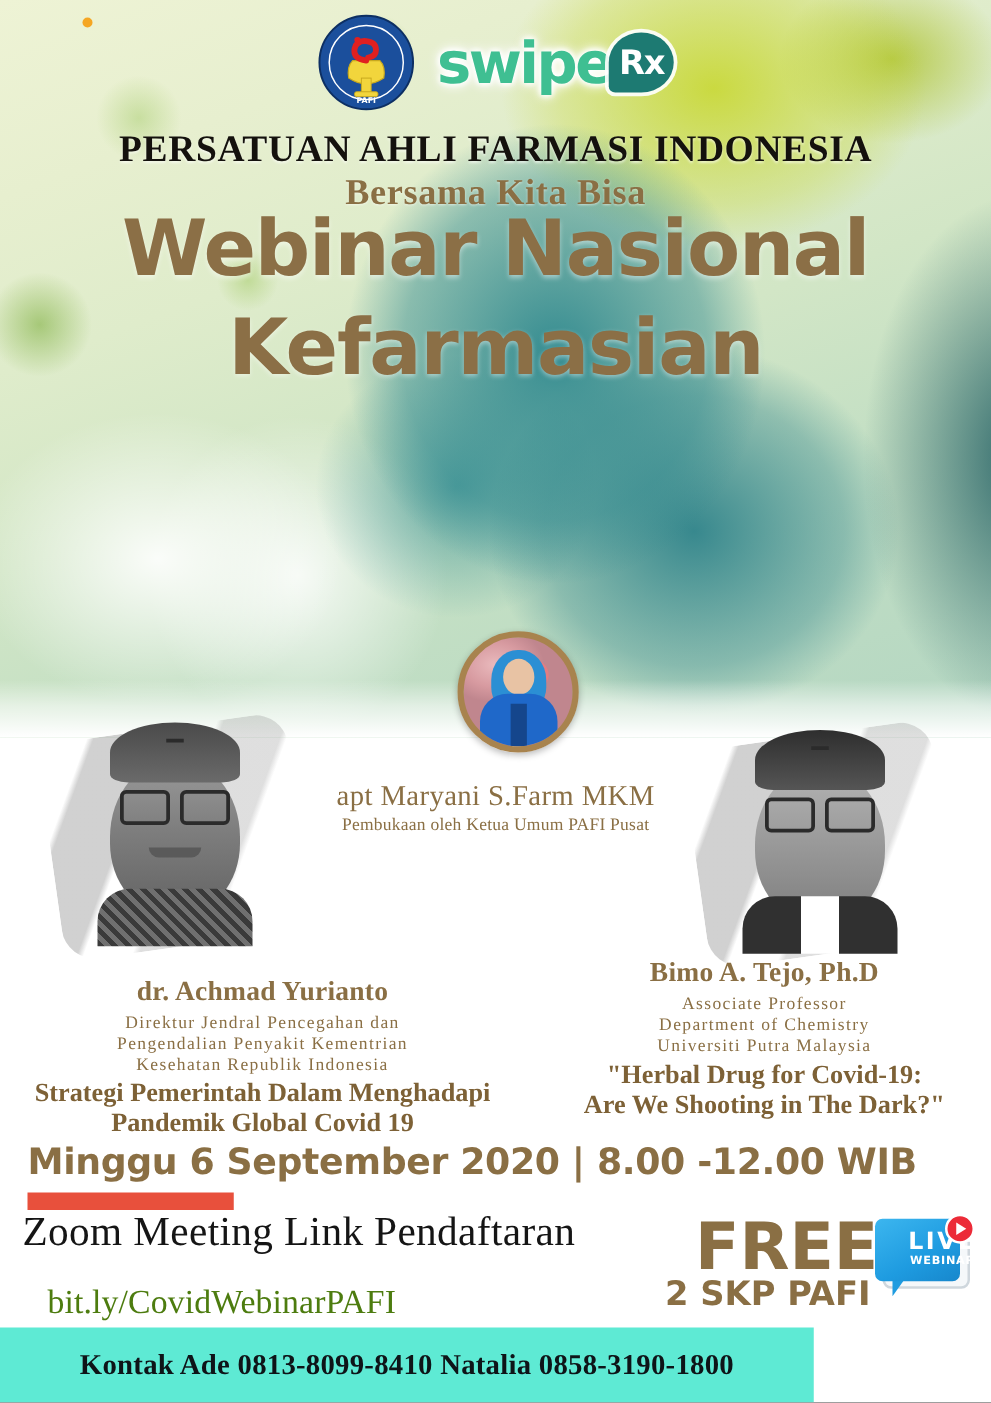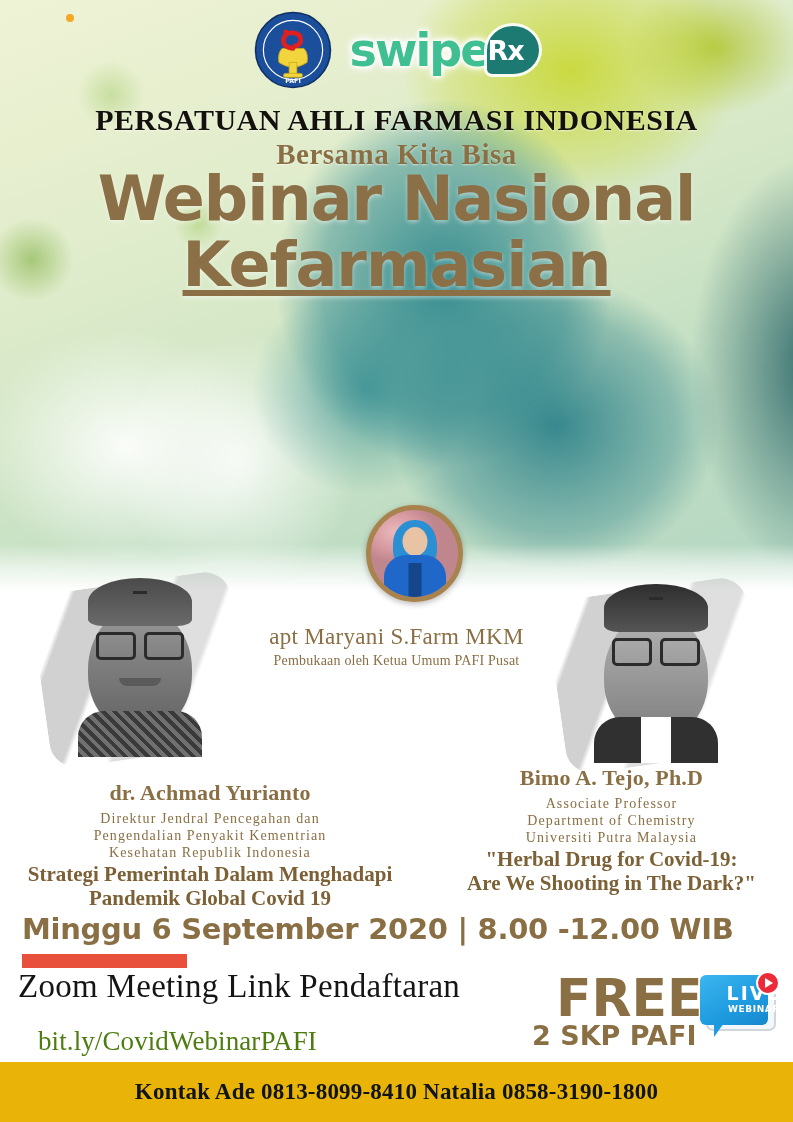--- a/index.html
+++ b/index.html
@@ -60,21 +60,21 @@
     text-shadow:0 0 5px #fff, 0 0 5px #fff, 0 0 9px #fff, 0 0 12px #fff;
     position:relative; line-height:1;
   }
   .swipe-dot {
     position:absolute; width:8px; height:8px; border-radius:50%;
     background:#f5a623; top:6px; left:66px;
   }
   .rx-bubble {
     position:relative; width:52px; height:48px;
     background:#1d7a72; border-radius:50% 50% 50% 10%;
-    display:flex; align-items:center; 
+    display:flex; align-items:center; justify-content:center;
     margin-left:-4px;
     box-shadow:0 0 0 3px rgba(255,255,255,.9);
   }
   .rx-bubble span {
     font-family:"DejaVu Sans", sans-serif;
     color:#fff; font-size:27px; font-weight:bold; line-height:1;
     letter-spacing:-1px;
   }
 
   
@@ -95,21 +95,21 @@
     text-shadow:0 1px 2px rgba(255,255,255,.55);
   }
   .main-title {
     position:absolute; top:168px; left:0; width:793px;
     text-align:center;
     font-family:"DejaVu Sans", sans-serif;
     font-weight:bold; font-size:62px; line-height:1.0;
     color:#8b6f46; letter-spacing:-1px;
     text-shadow:0 2px 4px rgba(255,255,255,.45);
   }
-  .main-title .l2 { display:block; margin-top:4px;text-decoration:underline; }
+  .main-title .l2 { display:block; margin-top:17px; }
 
   
   .center-speaker {
     position:absolute; left:366px; top:505px; width:97px; height:97px;
     border-radius:50%;
     border:5px solid #a8834e;
     overflow:hidden;
     background:
       radial-gradient(ellipse 40px 30px at 28% 25%, #e9b9bc 0%, #d79aa0 60%, #c0868e 100%),
       linear-gradient(to bottom, #c79aa0 0%, #8c5f52 55%, #6d4a3f 100%);
@@ -299,22 +299,22 @@
   .lb-play i {
     display:block; width:0; height:0;
     border-left:8px solid #fff;
     border-top:5px solid transparent;
     border-bottom:5px solid transparent;
     margin-left:2px;
   }
 
   
   .contact-bar {
-    position:absolute; left:0; bottom:0; width:793px; height:60px;
-    background:#eab308;
+    position:absolute; left:0; bottom:0; width:651px; height:60px;
+    background:#5eead4;
     display:flex; align-items:center; justify-content:center;
   }
   .contact-bar span {
     font-family:"Liberation Serif", serif;
     font-weight:bold; font-size:23px; color:#0e1418; letter-spacing:.2px;
   }
 </style>
 </head>
 <body>
 

